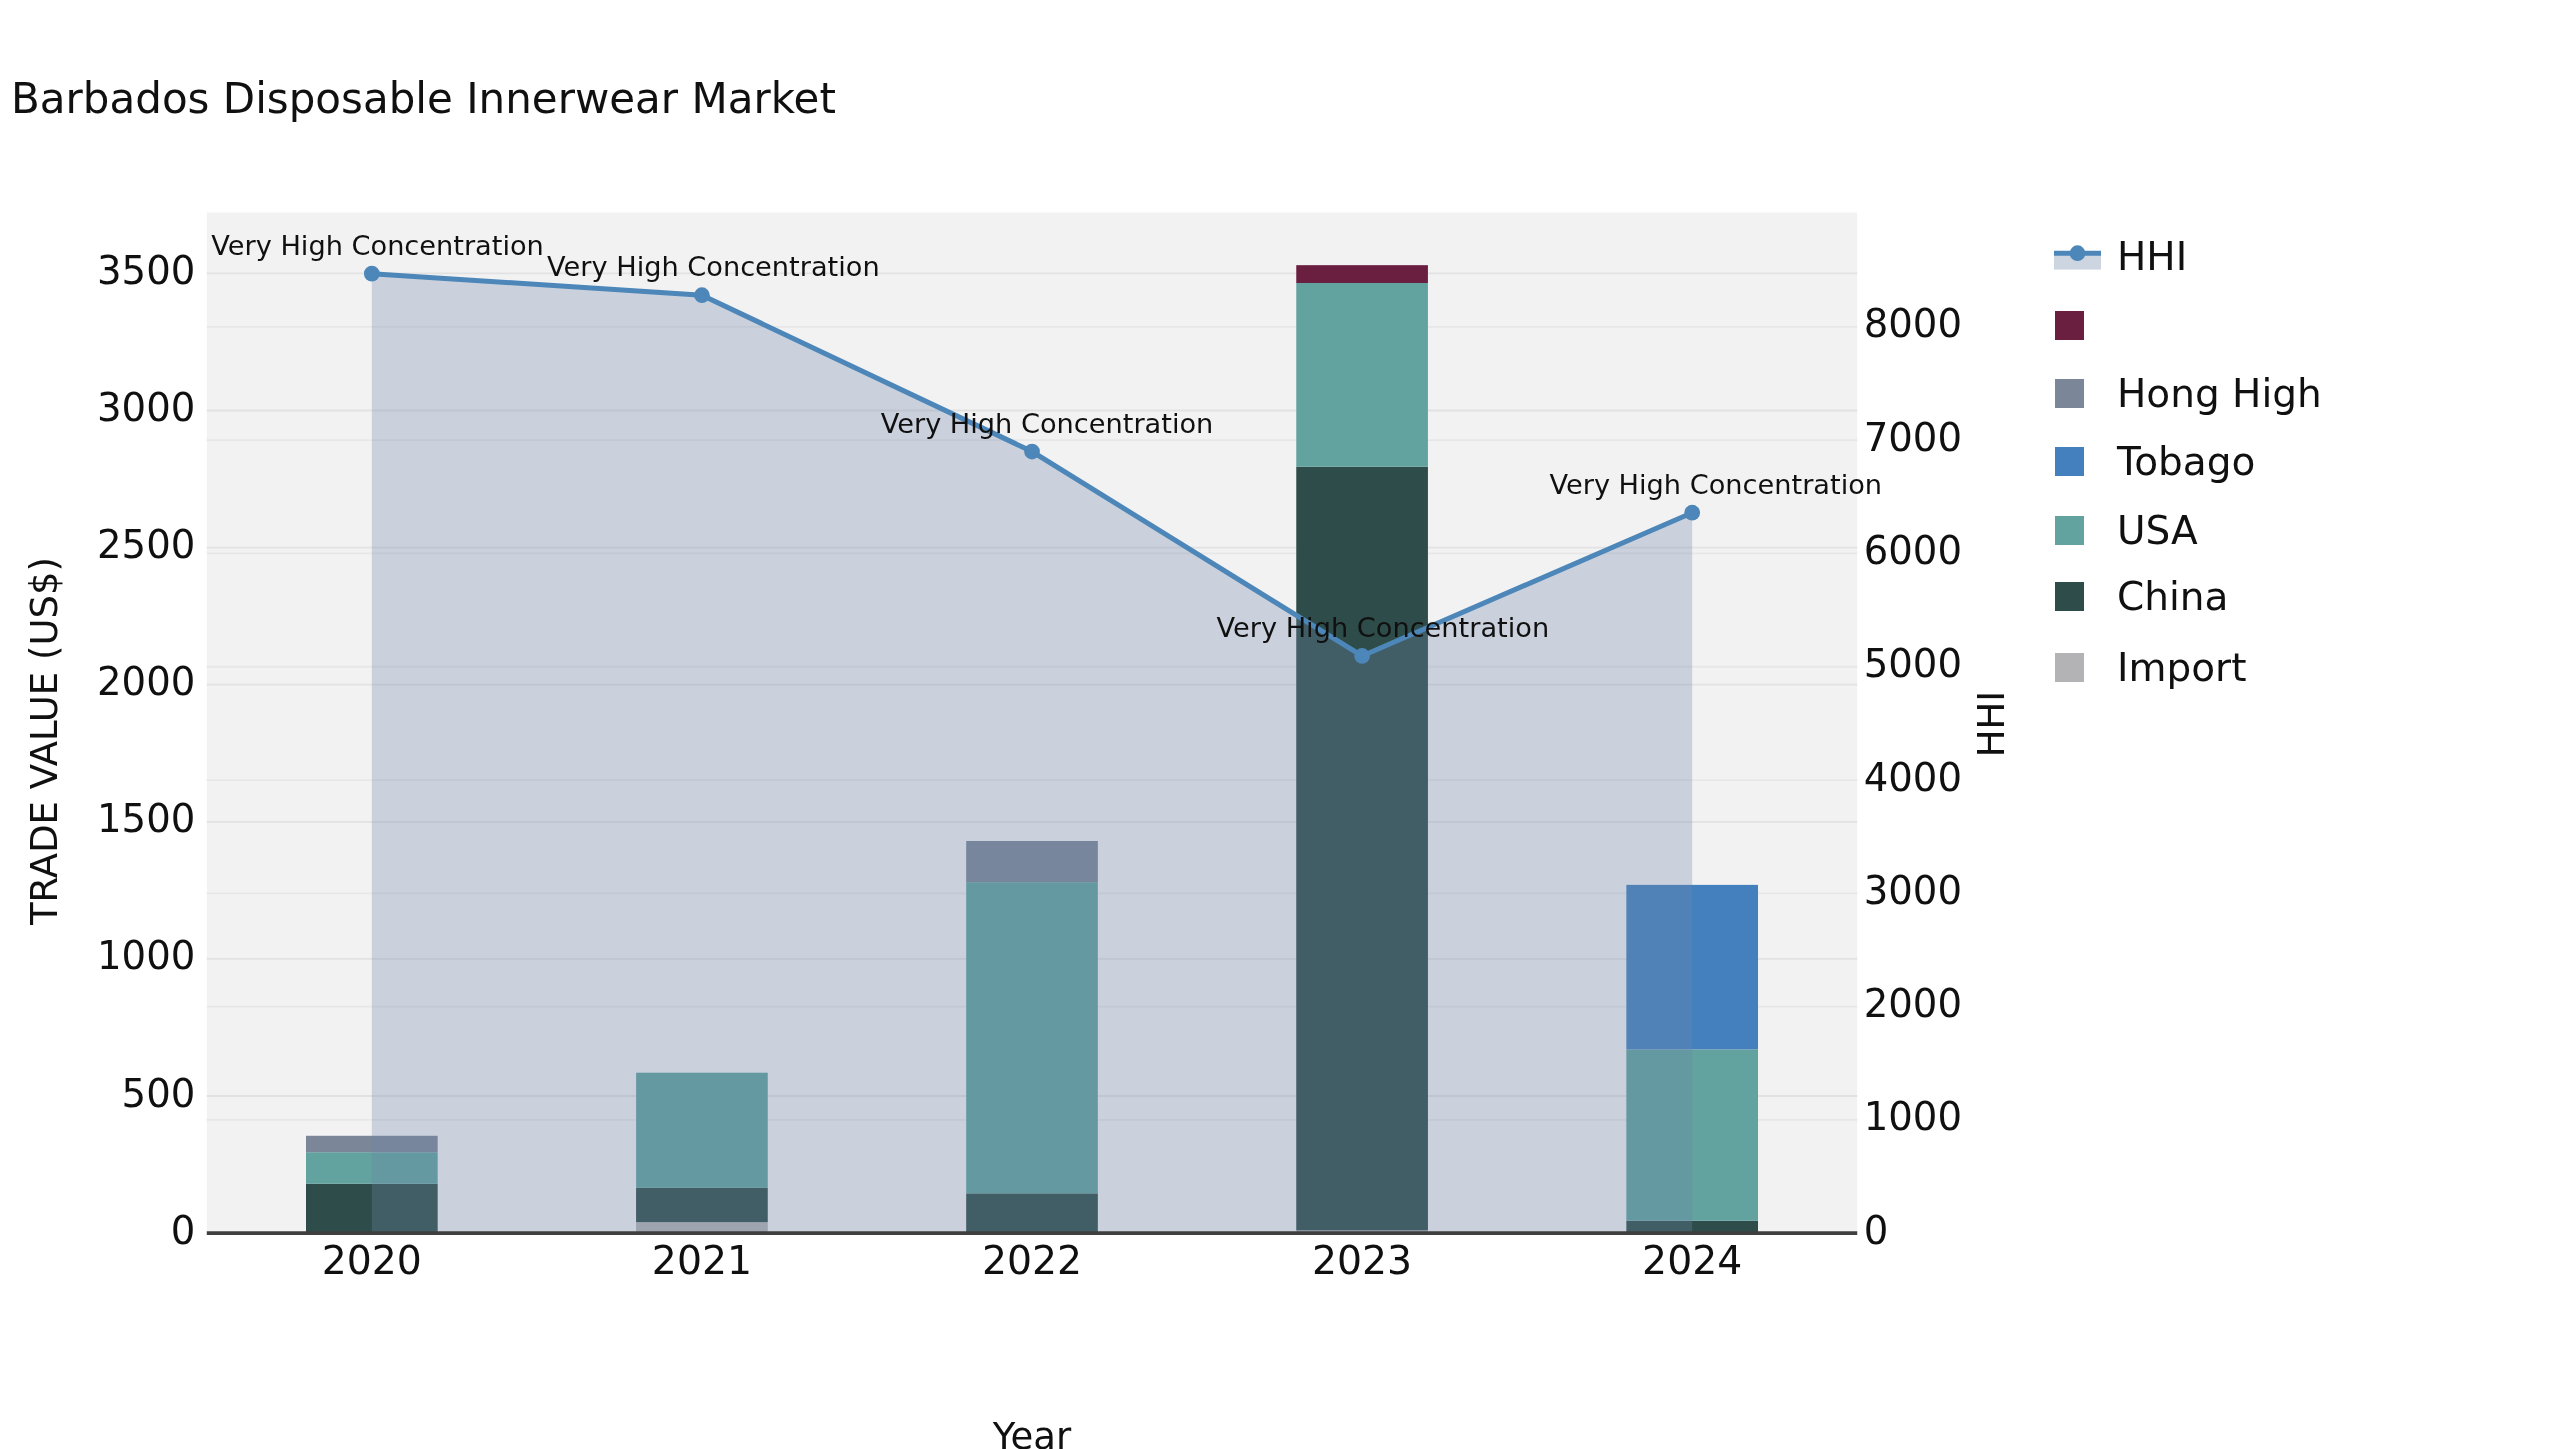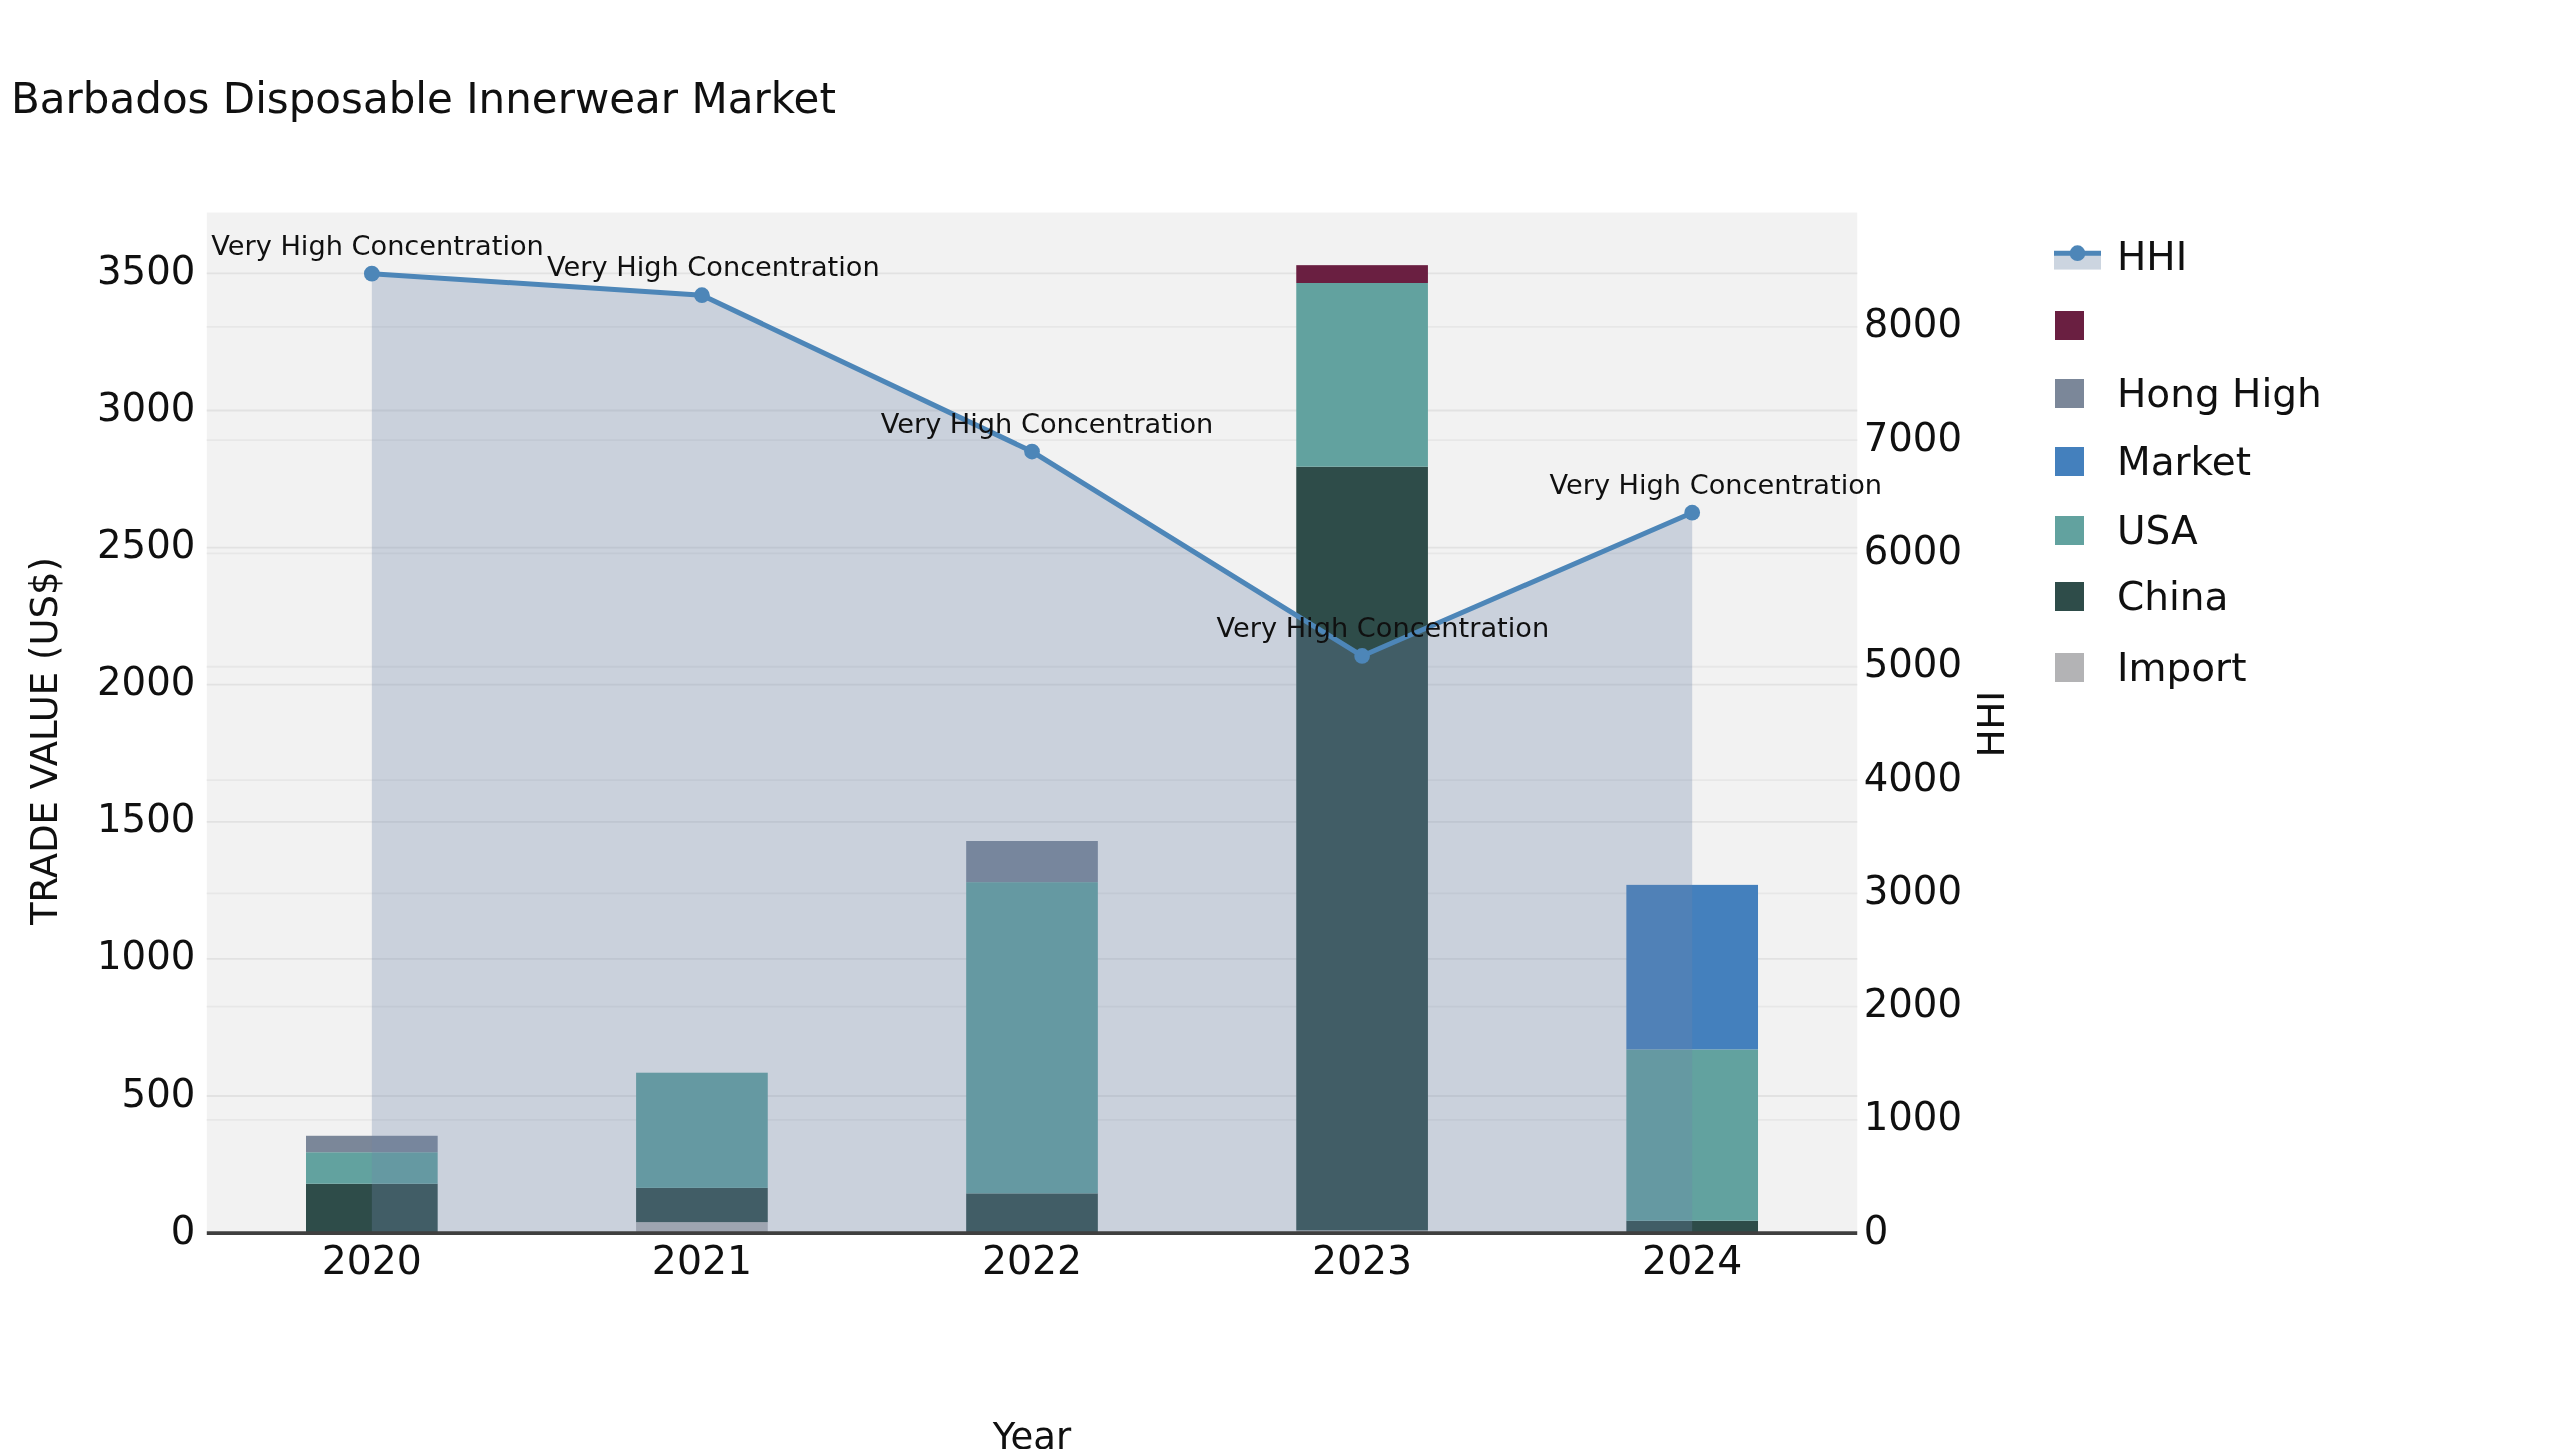--- a/index.html
+++ b/index.html
@@ -119,21 +119,21 @@
       <div class="legend-item" style="top: 137px;">
         <div class="legend-glyph-slot">
           <div class="legend-swatch" style="background: rgb(123, 135, 153);"></div>
         </div>
         <div class="legend-label">Hong High</div>
       </div>
       <div class="legend-item" style="top: 205px;">
         <div class="legend-glyph-slot">
           <div class="legend-swatch" style="background: rgb(68, 128, 189);"></div>
         </div>
-        <div class="legend-label">Market</div>
+        <div class="legend-label">Tobago</div>
       </div>
       <div class="legend-item" style="top: 274px;">
         <div class="legend-glyph-slot">
           <div class="legend-swatch" style="background: rgb(98, 162, 159);"></div>
         </div>
         <div class="legend-label">USA</div>
       </div>
       <div class="legend-item" style="top: 340px;">
         <div class="legend-glyph-slot">
           <div class="legend-swatch" style="background: rgb(46, 76, 73);"></div>

